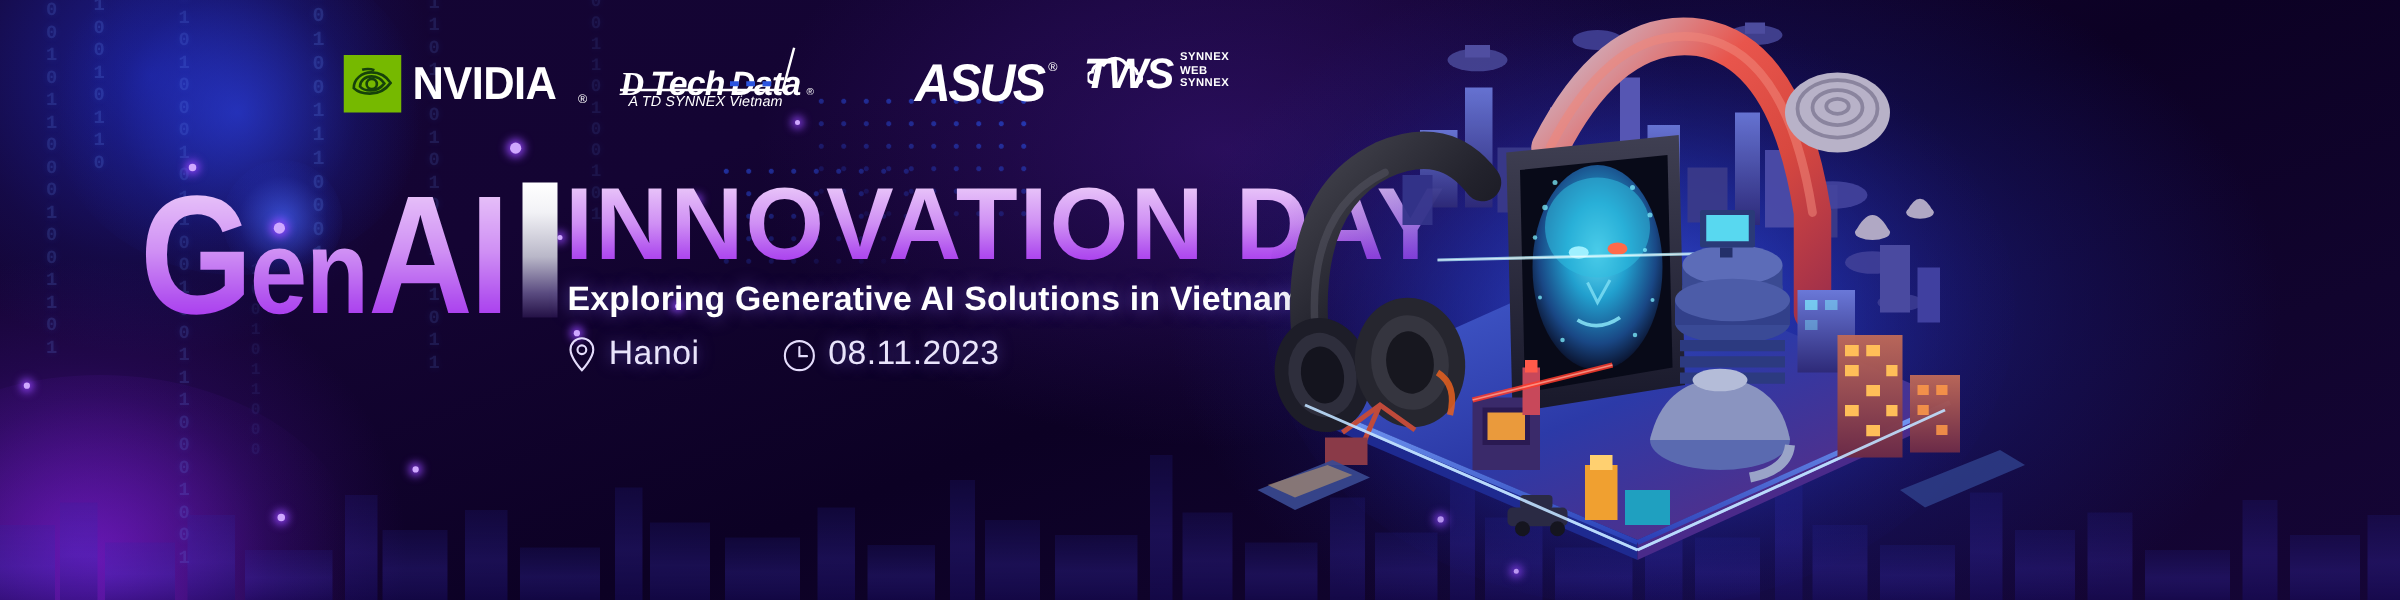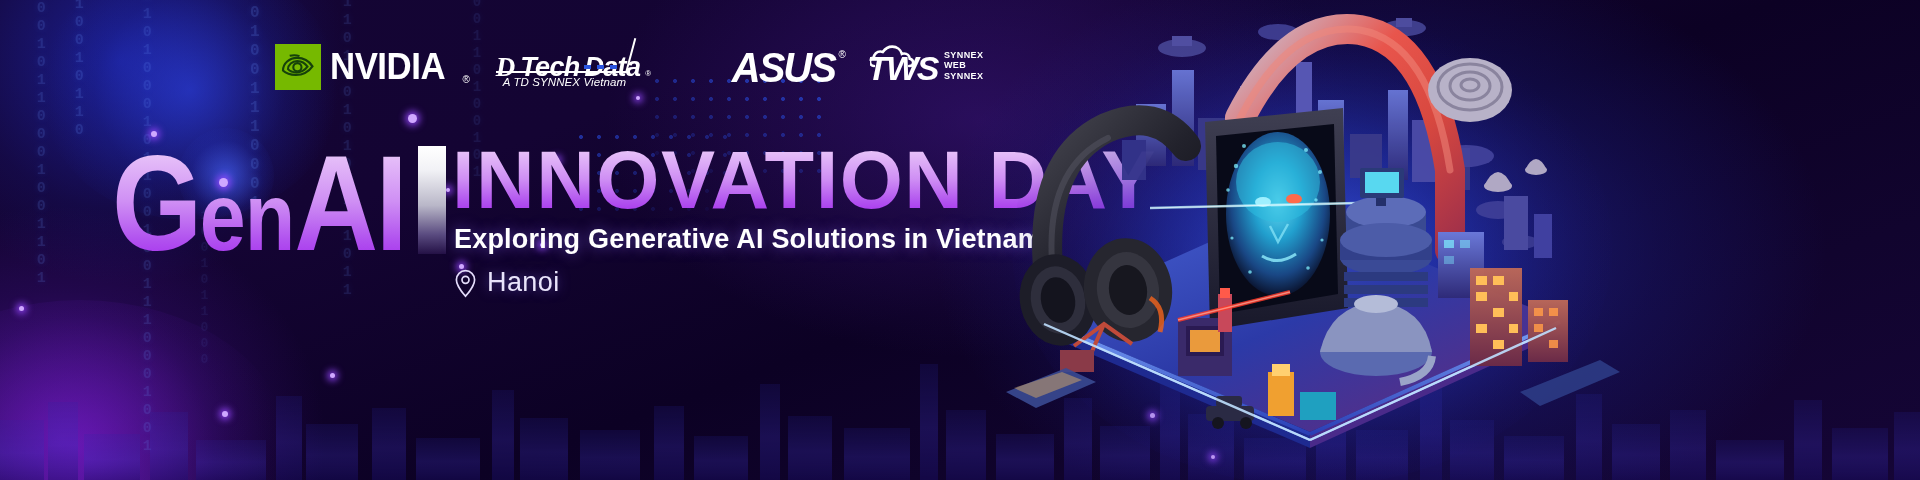--- a/index.html
+++ b/index.html
@@ -64,21 +64,21 @@
             font-style:italic; white-space:nowrap; letter-spacing:0.1px; }
 
   
   #asus-logo { margin-left:86px; position:relative; }
   .asus-word { color:#fff; font-size:40px; font-weight:700; font-style:italic;
                letter-spacing:-2px; transform:scaleY(1.06); }
   .asus-reg { position:absolute; right:-11px; top:4px; color:#fff; font-size:10px; }
 
   
   #tws-logo { margin-left:32px; position:relative; height:54px; display:flex;
-              align-items:center; gap:6px; }
+              align-items:flex-start; gap:6px; }
   .tws-cloud { position:absolute; left:3px; top:2px; width:58px; height:26px; }
   .tws-word { color:#fff; font-size:34px; font-weight:700; letter-spacing:-1.5px;
               font-style:italic; margin-bottom:-2px; }
   .tws-sub { display:flex; flex-direction:column; color:#fff; font-size:9px;
              font-weight:700; line-height:1.18; letter-spacing:0.4px; margin-bottom:3px; }
 
   
   #headline { position:absolute; left:112px; top:138px; display:flex;
               align-items:center; }
   .grad-text {
@@ -270,20 +270,27 @@
 
     <div id="meta-row">
       <div class="meta-item">
         <svg width="23" height="29" viewBox="0 0 23 29">
           <path d="M11.5 1.6C6.5 1.6 2.4 5.7 2.4 10.8c0 6.6 9.1 16.4 9.1 16.4s9.1-9.8 9.1-16.4c0-5.1-4.1-9.2-9.1-9.2z" fill="none" stroke="#e4dcfb" stroke-width="1.7"></path>
           <circle cx="11.5" cy="10.8" r="3.5" fill="none" stroke="#e4dcfb" stroke-width="1.7"></circle>
         </svg>
         <span class="txt">Hanoi</span>
       </div>
       <div id="meta-gap"></div>
+      <div class="meta-item">
+        <svg width="27" height="27" viewBox="0 0 27 27">
+          <circle cx="13.5" cy="13.5" r="11.6" fill="none" stroke="#e4dcfb" stroke-width="1.7"></circle>
+          <path d="M13.5 6.6v7.3h6.1" fill="none" stroke="#e4dcfb" stroke-width="1.7" stroke-linecap="round"></path>
+        </svg>
+        <span class="txt">08.11.2023</span>
+      </div>
     </div>
   </div>
 
   <div id="illustration">
     <svg width="620" height="480" viewBox="0 0 620 480">
       <defs>
         <radialGradient id="auraG" cx="50%" cy="52%" r="52%">
           <stop offset="0%" stop-color="#3a58e8" stop-opacity="0.85"></stop>
           <stop offset="48%" stop-color="#2438c0" stop-opacity="0.45"></stop>
           <stop offset="100%" stop-color="#1a1070" stop-opacity="0"></stop>

